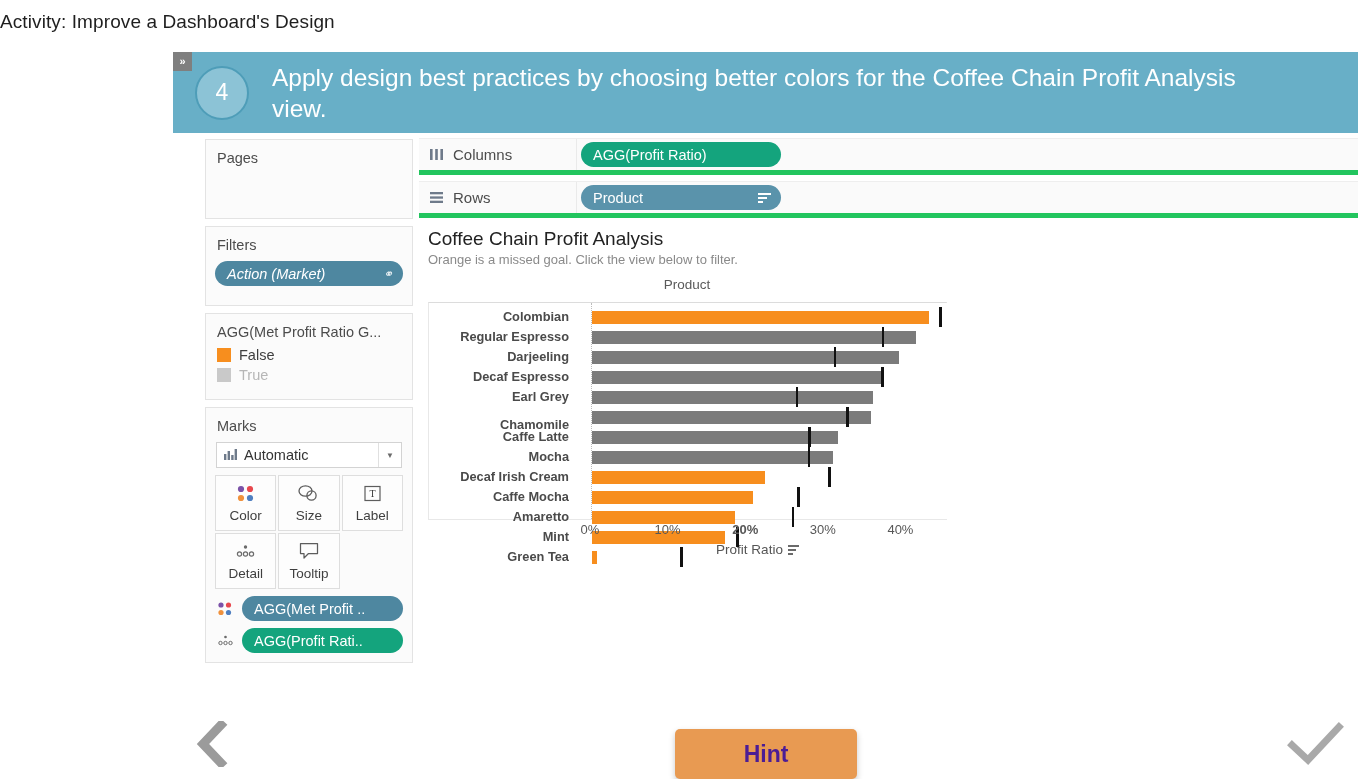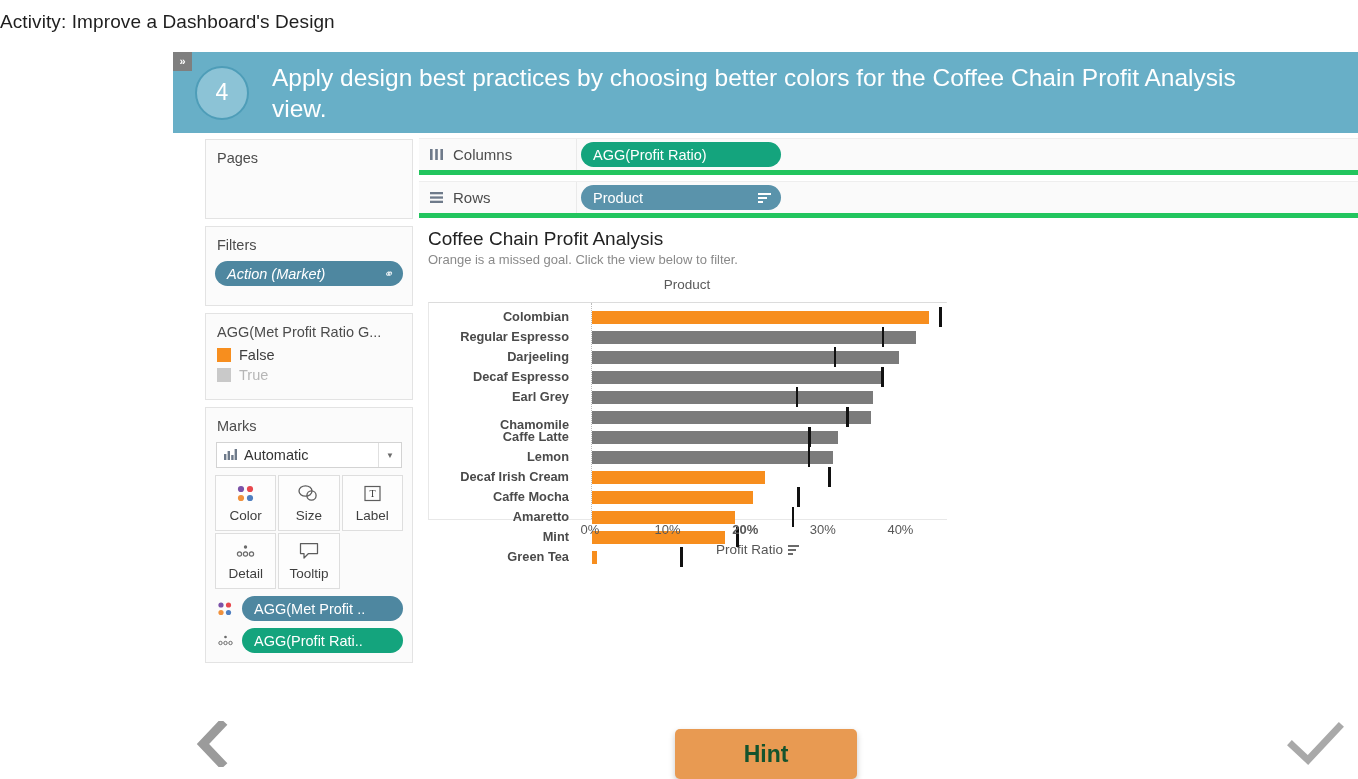--- a/index.html
+++ b/index.html
@@ -151,21 +151,21 @@
 
   .axis { position: relative; width: 519px; height: 18px; }
   .axis-tick { position: absolute; top: 2px; font-size: 13px; color: #575757; transform: translateX(-50%); }
   .axis-title { width: 519px; text-align: center; font-size: 13.5px; color: #555555; margin-top: 4px;
                 display: flex; align-items: center; justify-content: center; gap: 5px; padding-left: 140px; }
 
   
   .hint-btn {
     position: absolute; left: 675px; top: 729px;
     width: 182px; height: 50px;
-    background: #e89a52; color: #14532d;
+    background: #e89a52; color: #4c1d95;
     font-size: 23px; font-weight: bold;
     border: none; border-radius: 5px;
     display: flex; align-items: center; justify-content: center;
     box-shadow: 0 3px 6px rgba(0,0,0,.22);
     cursor: pointer;
   }
   .back-btn {
     position: absolute; left: 176px; top: 712px;
     width: 72px; height: 67px;
     background: rgba(255,255,255,.85);
@@ -374,21 +374,21 @@
         <div class="field-header">Product</div>
         <div class="plot-box">
           <div class="rows-area" id="rows-area">
               <div class="row-label" style="top: 6px;">Colombian</div>
               <div class="row-label" style="top: 26px;">Regular Espresso</div>
               <div class="row-label" style="top: 46px;">Darjeeling</div>
               <div class="row-label" style="top: 66px;">Decaf Espresso</div>
               <div class="row-label" style="top: 86px;">Earl Grey</div>
               <div class="row-label" style="top: 114px;">Chamomile</div>
               <div class="row-label" style="top: 126px;">Caffe Latte</div>
-              <div class="row-label" style="top: 146px;">Lemon</div>
+              <div class="row-label" style="top: 146px;">Mocha</div>
               <div class="row-label" style="top: 166px;">Decaf Irish Cream</div>
               <div class="row-label" style="top: 186px;">Caffe Mocha</div>
               <div class="row-label" style="top: 206px;">Amaretto</div>
               <div class="row-label" style="top: 226px;">Mint</div>
               <div class="row-label" style="top: 246px;">Green Tea</div>
             </div>
           <div class="pane">
             <div class="zero-line"></div>
             <div id="bars-layer">
                 <div class="bar bar-orange" style="left: 1px; top: 7.5px; width: 336.822px;"></div>

